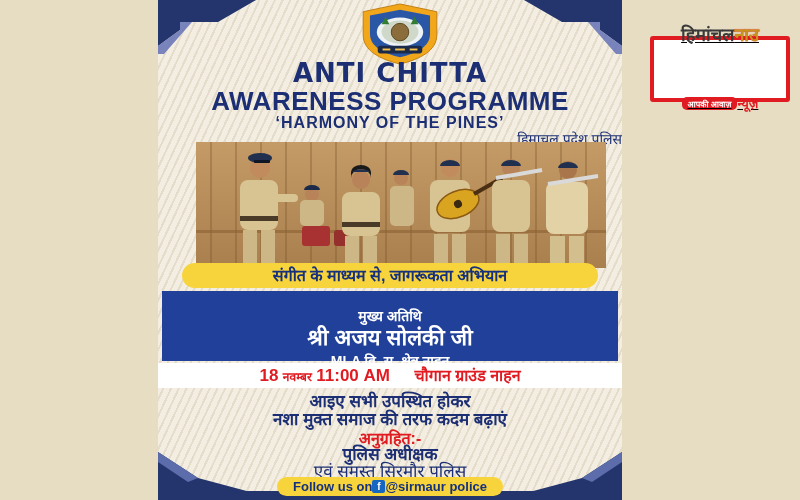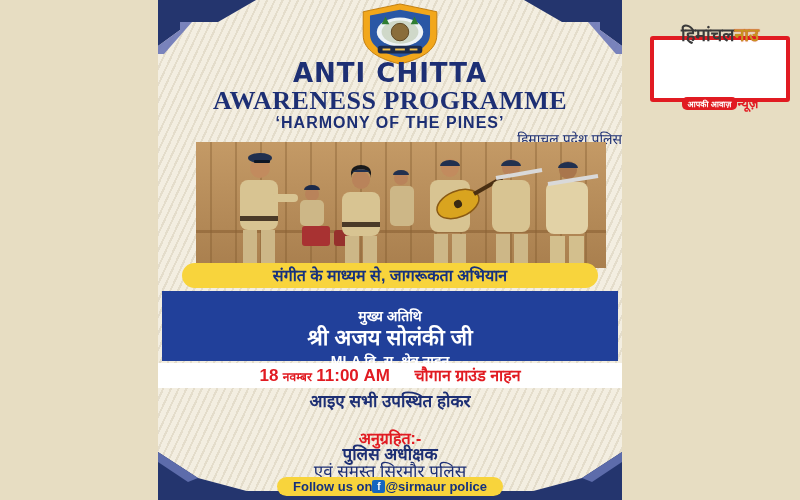--- a/index.html
+++ b/index.html
@@ -15,21 +15,21 @@
     background-image:repeating-linear-gradient(115deg, rgba(193,181,152,.30) 0 2px, rgba(0,0,0,0) 2px 7px);
     overflow:hidden;
   }
   .corners { position:absolute; left:0; top:0; width:464px; height:500px; pointer-events:none; }
 
   .emblem { position:absolute; left:197px; top:3px; width:90px; height:62px; }
 
   .title1 { position:absolute; left:0; top:58px; width:464px; text-align:center;
     font-family:"DejaVu Sans", sans-serif; font-weight:800; font-size:26px; letter-spacing:1px; color:#1d2f74; }
   .title2 { position:absolute; left:0; top:86px; width:464px; text-align:center;
-    font-family:Liberation Serif, serif; font-weight:800; font-size:26px; letter-spacing:0.5px; color:#1d2f74; }
+    font-family:Liberation Sans, sans-serif; font-weight:800; font-size:26px; letter-spacing:0.5px; color:#1d2f74; }
   .subtitle { position:absolute; left:0; top:114px; width:464px; text-align:center;
     font-weight:800; font-size:16px; letter-spacing:1px; color:#1d2f74; }
   .org { position:absolute; left:0; top:129px; width:464px; text-align:right;
     font-weight:400; font-size:14px; color:#1d2f74; }
 
   .photo { position:absolute; left:38px; top:142px; width:410px; height:126px; }
 
   .music-banner { position:absolute; left:24px; top:263px; width:416px; height:25px;
     background:#f8d43c; border-radius:13px; text-align:center; line-height:25px;
     font-weight:800; font-size:16px; color:#15317e; }
@@ -59,21 +59,21 @@
 
   .follow-pill { position:absolute; left:50%; transform:translateX(-50%); top:477px;
     background:#f8d43c; border-radius:10px; padding:2px 16px; display:flex; align-items:center; gap:0;
     font-weight:800; font-size:13px; color:#15317e; white-space:nowrap; }
   .fb-icon { width:13px; height:13px; background:#1566c0; border-radius:2px; color:#fff;
     font-size:10px; font-weight:800; display:flex; align-items:center; justify-content:center; line-height:1; }
 
   
   .newsbox { position:absolute; left:650px; top:36px; width:140px; height:66px;
     background:#ffffff; border:4px solid #e11b22; border-radius:3px;
-    display:flex; flex-direction:column; align-items:center; justify-content:center; gap:2px; }
+    display:flex; flex-direction:column; align-items:center; justify-content:center; gap:2px;text-decoration:underline; }
   .news-line1 { font-family:"DejaVu Sans", sans-serif; font-weight:800; font-size:18px; line-height:1; white-space:nowrap; }
   .news-name1 { color:#3a3a3a; }
   .news-name2 { color:#c7931f; text-shadow:0 0 1px #e11b22; }
   .news-line2 { display:flex; align-items:center; gap:0;margin-top:48px; }
   .news-tagline { background:#e11b22; color:#ffffff; font-size:8px; font-weight:700;
     border-radius:5px; padding:1px 6px; white-space:nowrap; }
   .news-suffix { color:#e11b22; font-weight:800; font-size:13px; white-space:nowrap; }
 </style>
 </head>
 <body>
@@ -223,20 +223,21 @@
     </div>
 
     <div class="date-strip">
       <span class="b">18</span>
       <span class="m">नवम्बर</span>
       <span class="b">11:00 AM</span>
       <span class="venue">चौगान ग्राउंड नाहन</span>
     </div>
 
     <div class="appeal1">आइए सभी उपस्थित होकर</div>
+    <div class="appeal2">नशा मुक्त समाज की तरफ कदम बढ़ाएं</div>
     <div class="cour-label">अनुग्रहित:-</div>
     <div class="cour1">पुलिस अधीक्षक</div>
     <div class="cour2">एवं समस्त सिरमौर पुलिस</div>
 
     <div class="follow-pill">
       <span>Follow us on</span>
       <span class="fb-icon">f</span>
       <span>@sirmaur police</span>
     </div>
 

